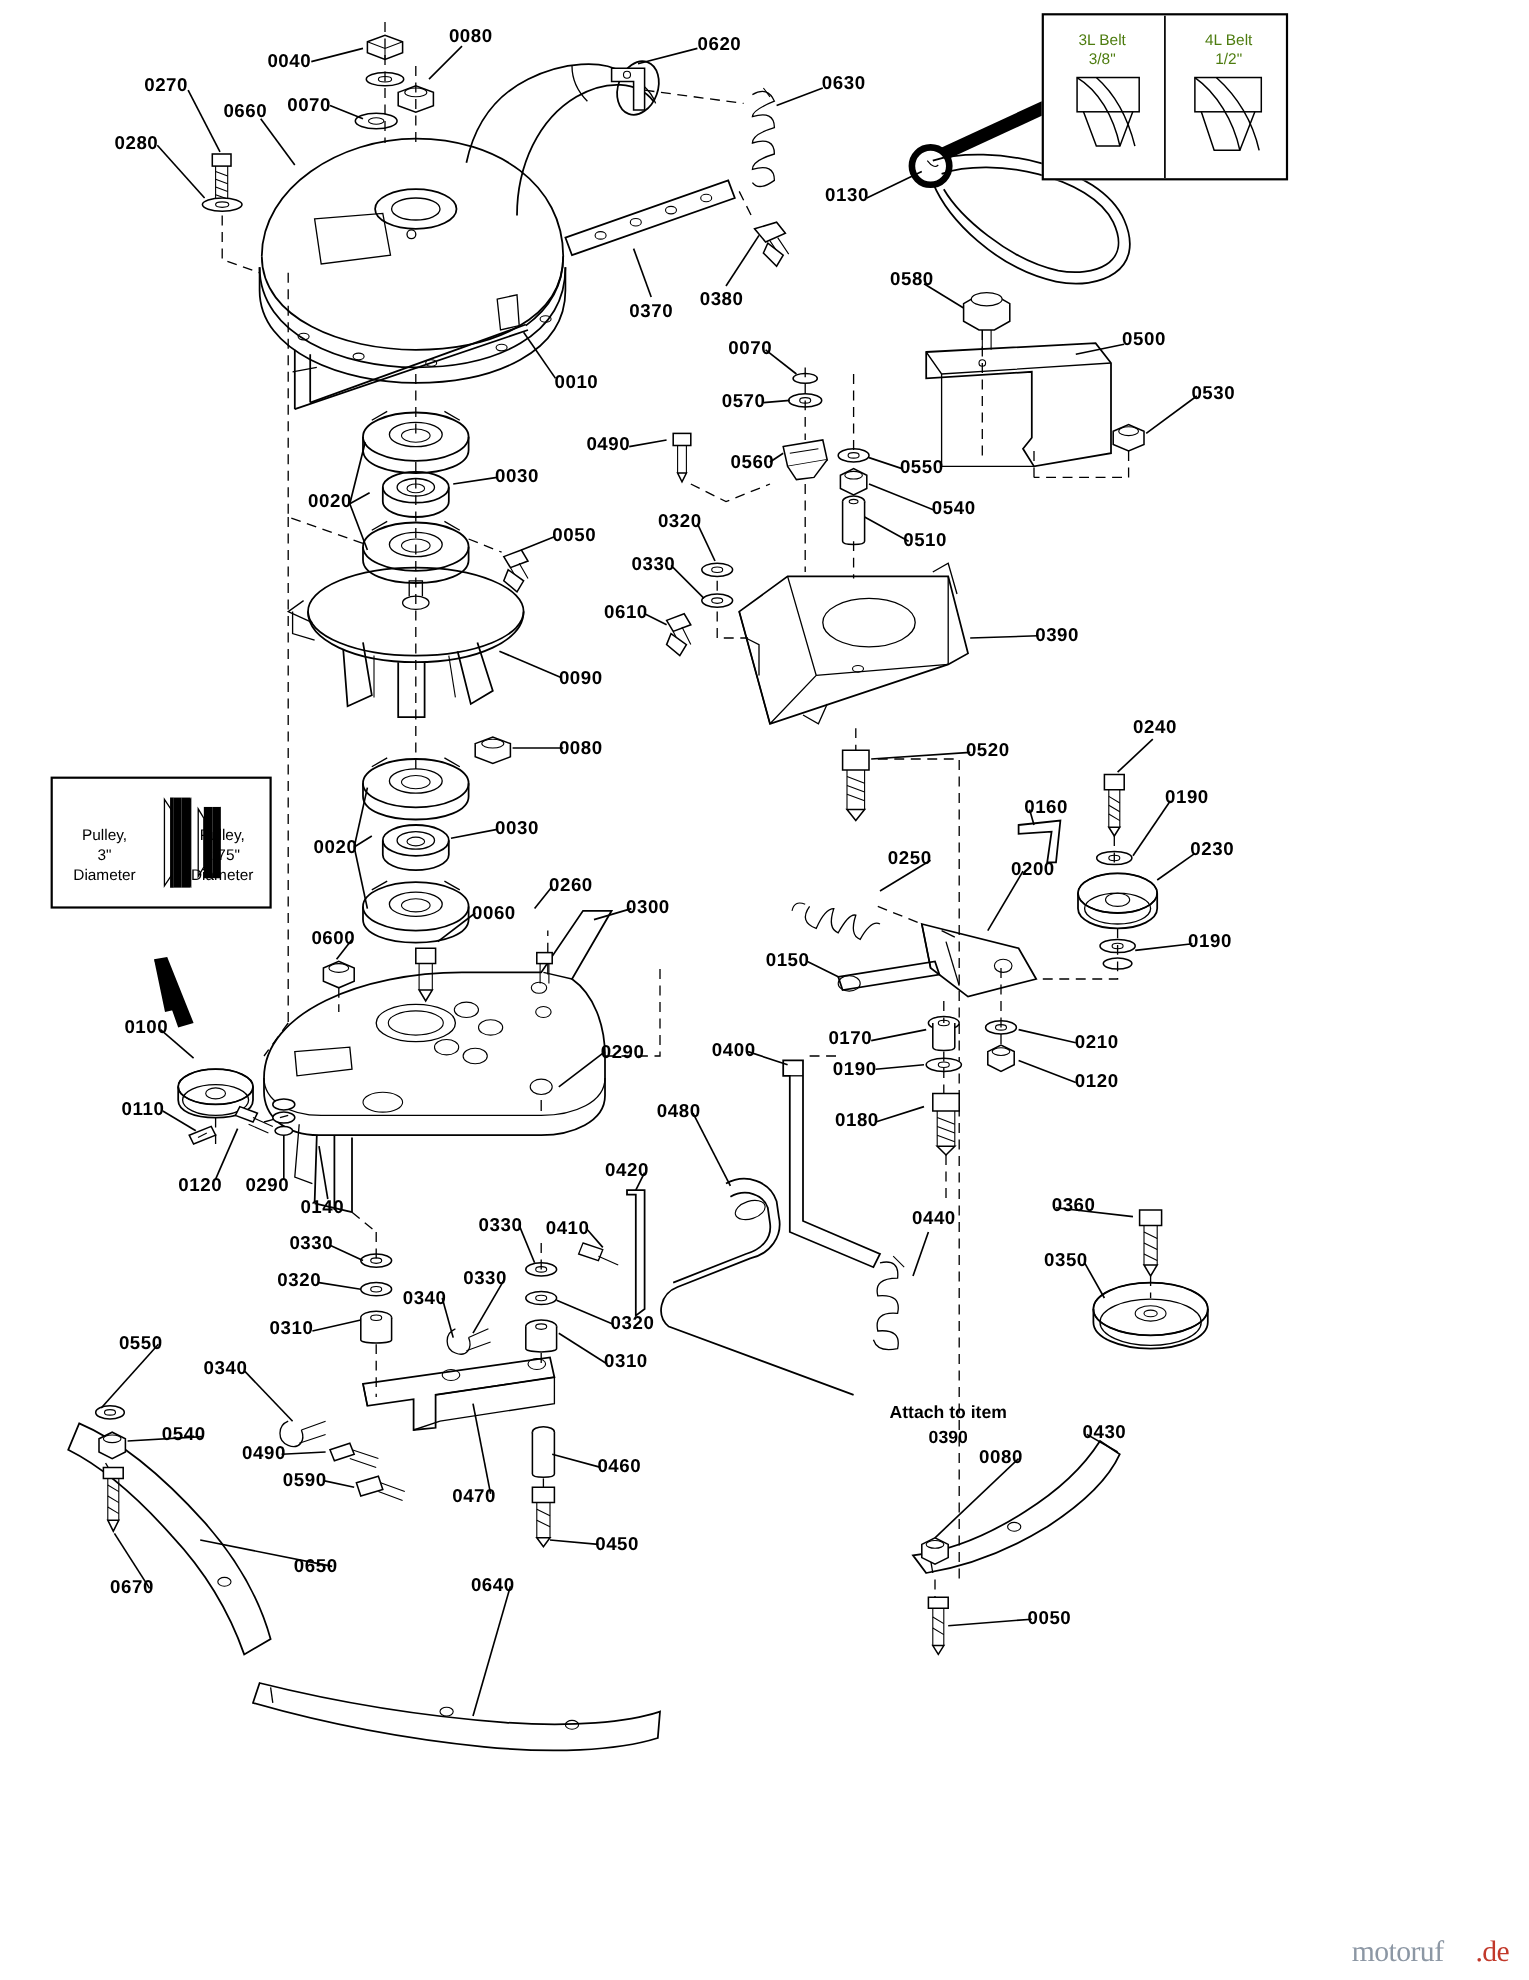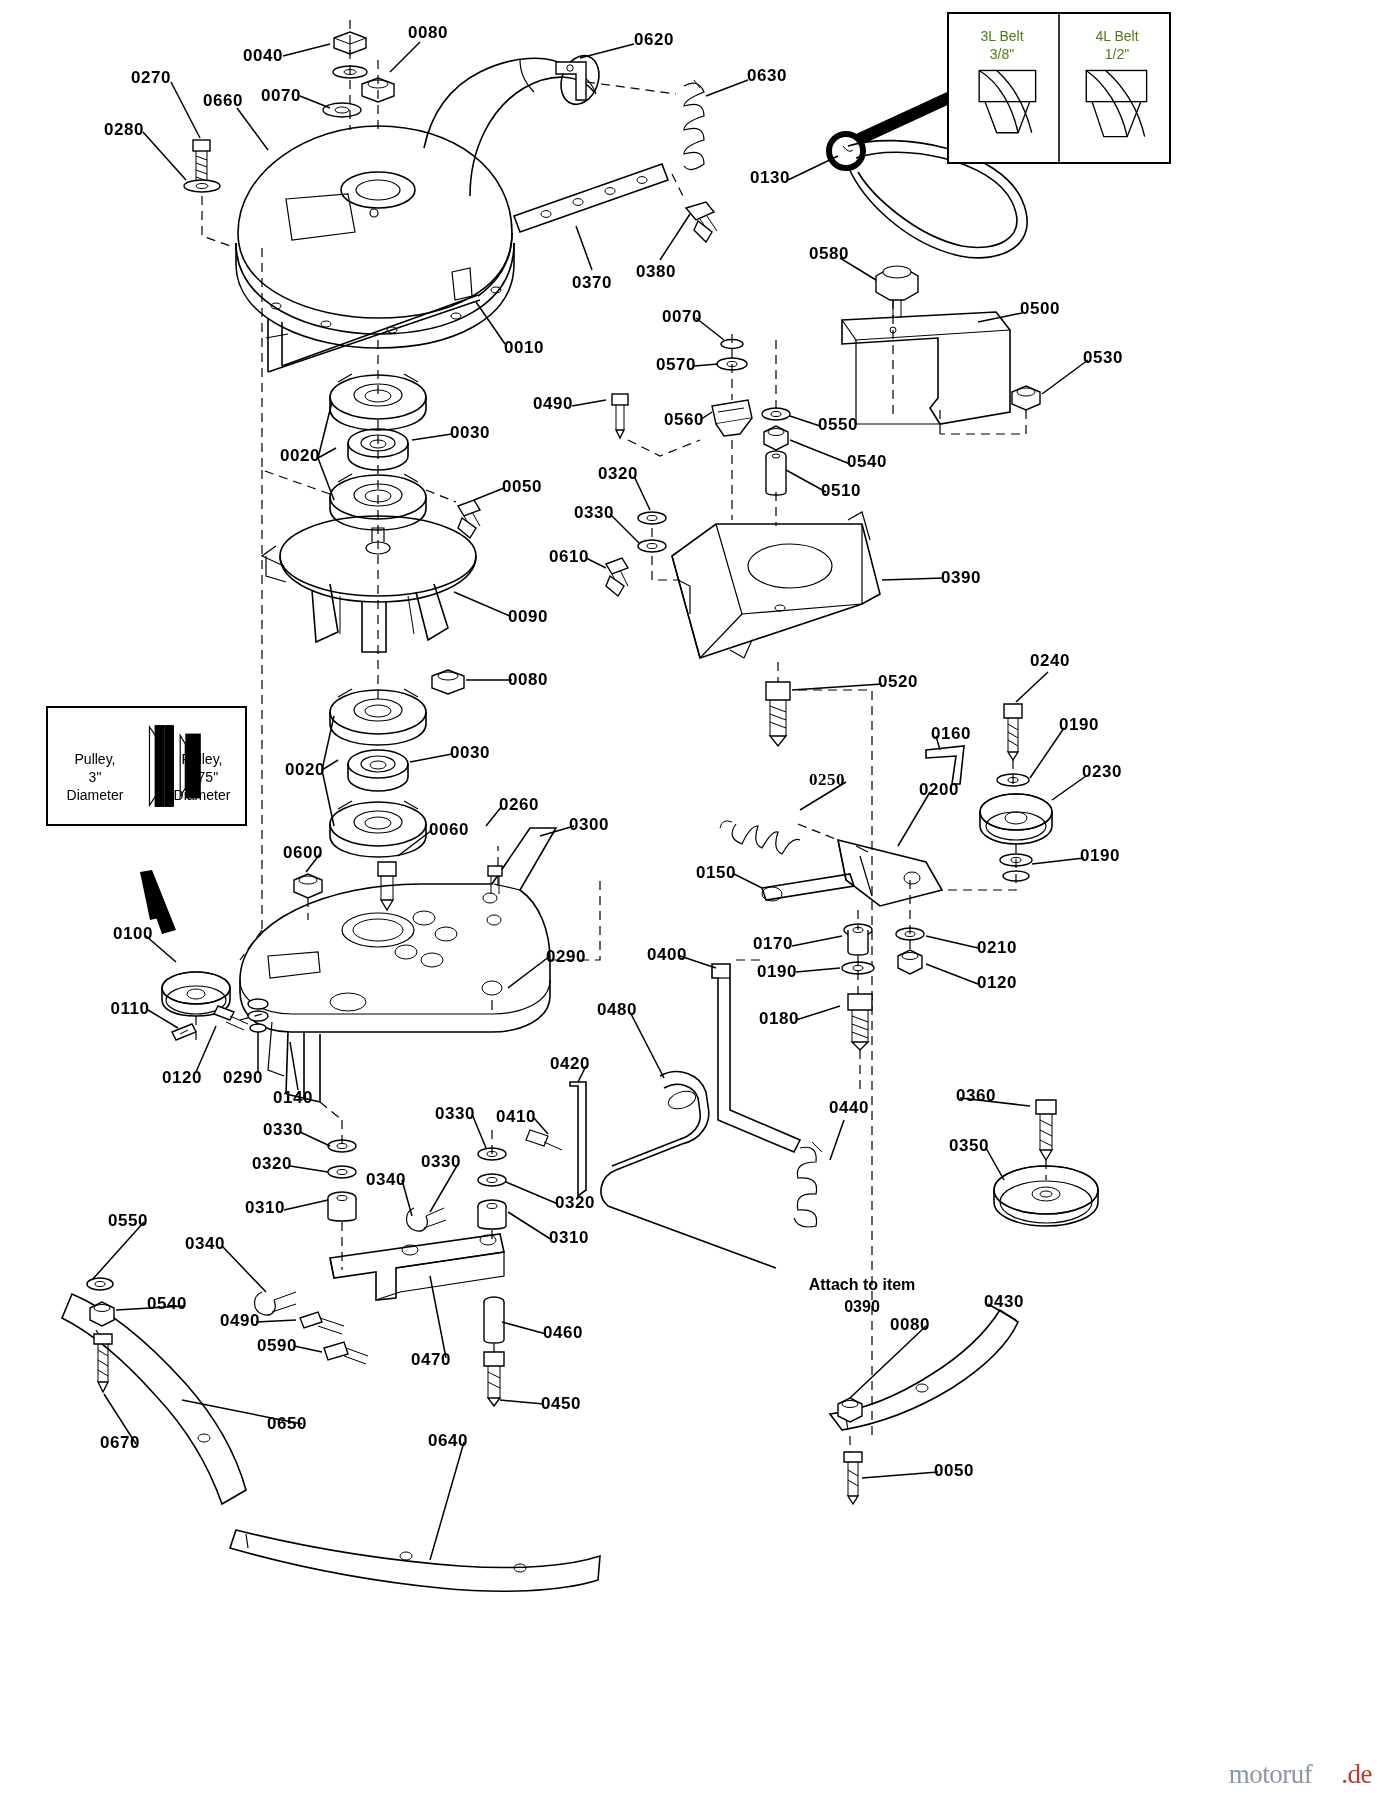--- a/index.html
+++ b/index.html
@@ -813,21 +813,21 @@
   <div class="label" style="left:569px; top:557px;">0610</div>
   <div class="label" style="left:961px; top:578px;">0390</div>
   <div class="label" style="left:528px; top:617px;">0090</div>
   <div class="label" style="left:528px; top:680px;">0080</div>
   <div class="label" style="left:1050px; top:661px;">0240</div>
   <div class="label" style="left:898px; top:682px;">0520</div>
   <div class="label" style="left:1079px; top:725px;">0190</div>
   <div class="label" style="left:951px; top:734px;">0160</div>
   <div class="label" style="left:470px; top:753px;">0030</div>
   <div class="label" style="left:305px; top:770px;">0020</div>
-  <div class="label" style="left:827px; top:780px;font-family:Liberation Serif, serif;">0250</div>
+  <div class="label" style="left:827px; top:780px;">0250</div>
   <div class="label" style="left:939px; top:790px;">0200</div>
   <div class="label" style="left:1102px; top:772px;text-align:center;">0230</div>
   <div class="label" style="left:519px; top:805px;">0260</div>
   <div class="label" style="left:589px; top:825px;">0300</div>
   <div class="label" style="left:449px; top:830px;">0060</div>
   <div class="label" style="left:1100px; top:856px;">0190</div>
   <div class="label" style="left:303px; top:853px;">0600</div>
   <div class="label" style="left:716px; top:873px;">0150</div>
   <div class="label" style="left:566px; top:957px;">0290</div>
   <div class="label" style="left:773px; top:944px;">0170</div>

